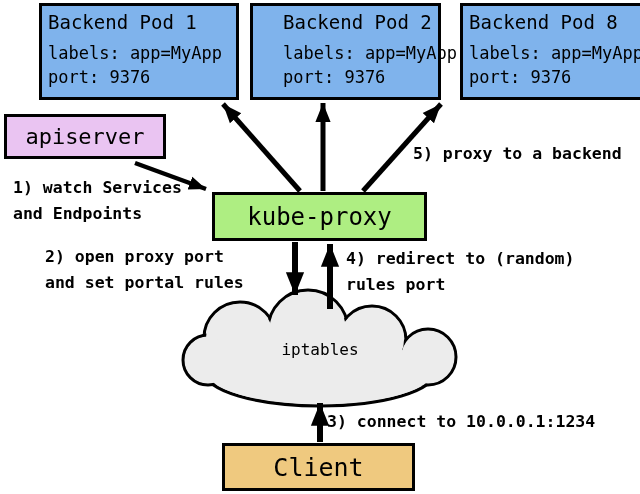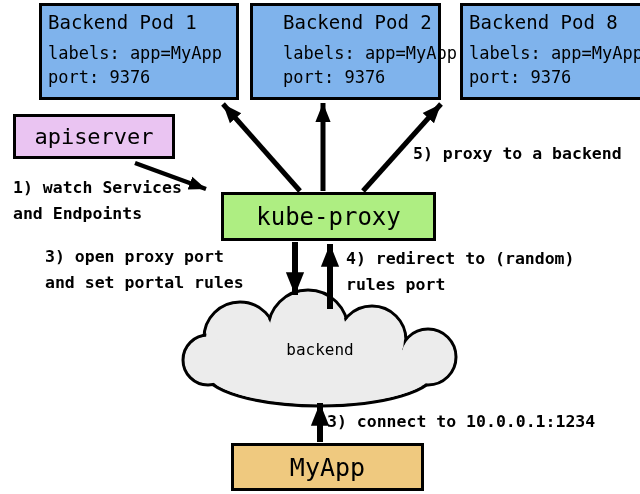--- a/index.html
+++ b/index.html
@@ -6,21 +6,21 @@
   #canvas{
     position:relative;width:640px;height:494px;background:#ffffff;
     font-family:"DejaVu Sans Mono","Liberation Mono",monospace;
     color:#000;overflow:hidden;
   }
   *{box-sizing:border-box;}
   .box{position:absolute;border:3px solid #000;}
   .pod{background:var(--pod_fill);padding:3px 2px 0 6px;margin-left:14px;}
   .pod-title{font-size:19px;line-height:27px;margin:0 0 5px 0;white-space:nowrap;}
   .pod-line{font-size:17px;line-height:24px;white-space:nowrap;}
-  .titlebox{display:flex;align-items:center;justify-content:center;white-space:nowrap;margin-left:9px;}
+  .titlebox{display:flex;align-items:center;justify-content:center;white-space:nowrap;}
   #apiserver{left:4px;top:114px;width:162px;height:45px;background:var(--apiserver_fill);font-size:22px;}
   #kube-proxy{left:212px;top:192px;width:215px;height:49px;background:var(--kube_proxy_fill);font-size:24px;}
   #client{left:222px;top:443px;width:193px;height:48px;background:var(--client_fill);font-size:25px;}
   .step{position:absolute;font-size:16.5px;font-weight:bold;line-height:26px;white-space:nowrap;}
   #step1{left:13px;top:175px;}
   #step2{left:45px;top:244px;}
   #step3{left:327px;top:409px;}
   #step4{left:346px;top:246px;}
   #step5{left:413px;top:141px;text-align:center;}
   #iptables-label{position:absolute;left:250px;top:340px;width:140px;text-align:center;font-size:16px;}
@@ -85,31 +85,31 @@
     <div class="pod-line">port: 9376</div>
   </div>
 
   <div id="apiserver" class="box titlebox">
     <span>apiserver</span>
   </div>
   <div id="kube-proxy" class="box titlebox">
     <span>kube-proxy</span>
   </div>
   <div id="client" class="box titlebox">
-    <span>MyApp</span>
+    <span>Client</span>
   </div>
 
-  <div id="iptables-label">backend</div>
+  <div id="iptables-label">iptables</div>
 
   <div id="step1" class="step">
     <div>1) watch Services</div>
     <div>and Endpoints</div>
   </div>
   <div id="step2" class="step">
-    <div>3) open proxy port</div>
+    <div>2) open proxy port</div>
     <div>and set portal rules</div>
   </div>
   <div id="step3" class="step">3) connect to 10.0.0.1:1234</div>
   <div id="step4" class="step">
     <div>4) redirect to (random)</div>
     <div>rules port</div>
   </div>
   <div id="step5" class="step">5) proxy to a backend</div>
 
 </div>

